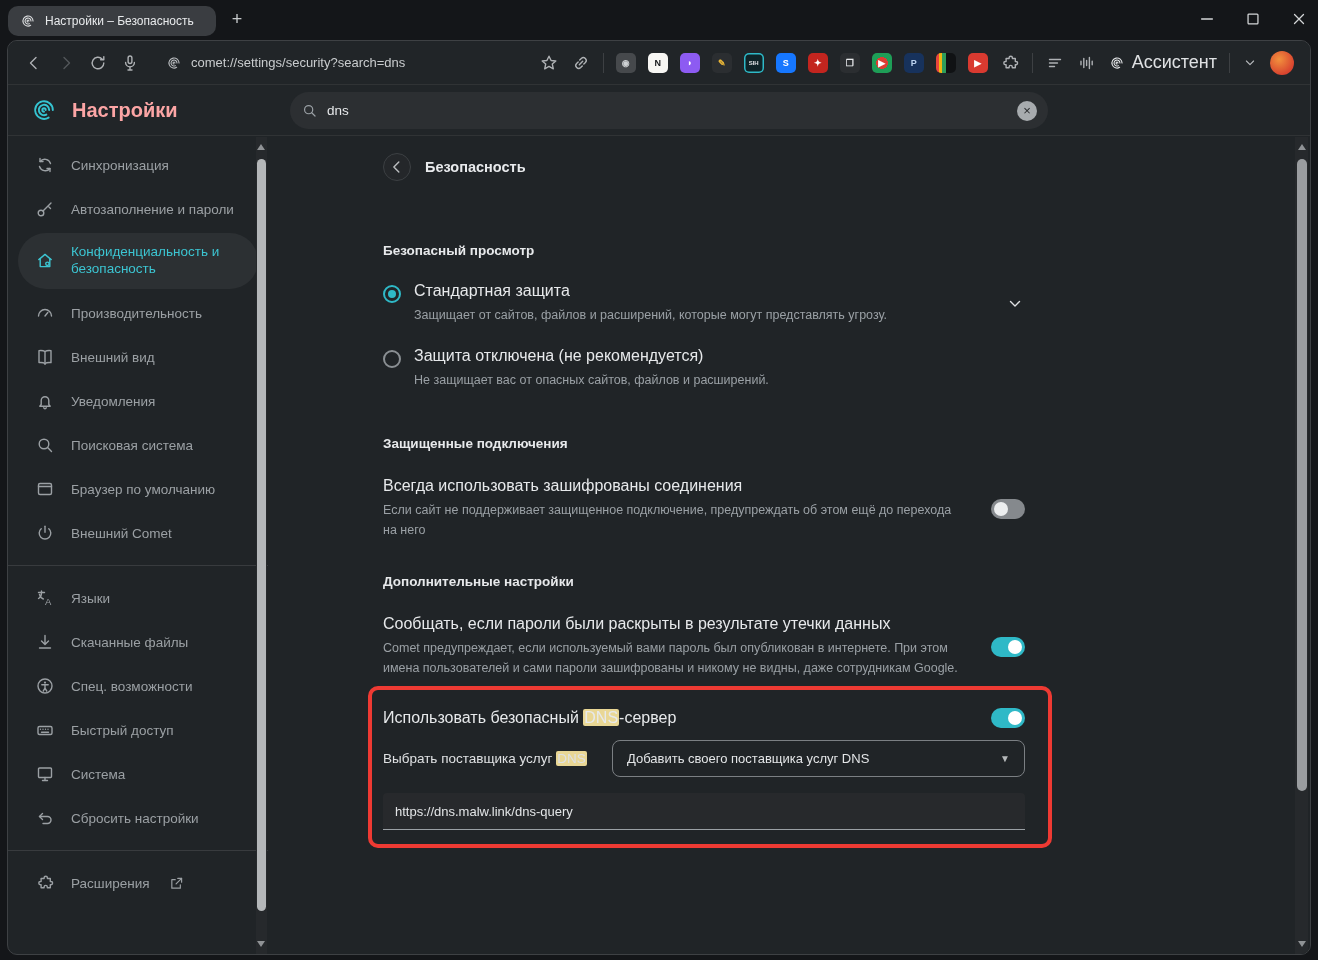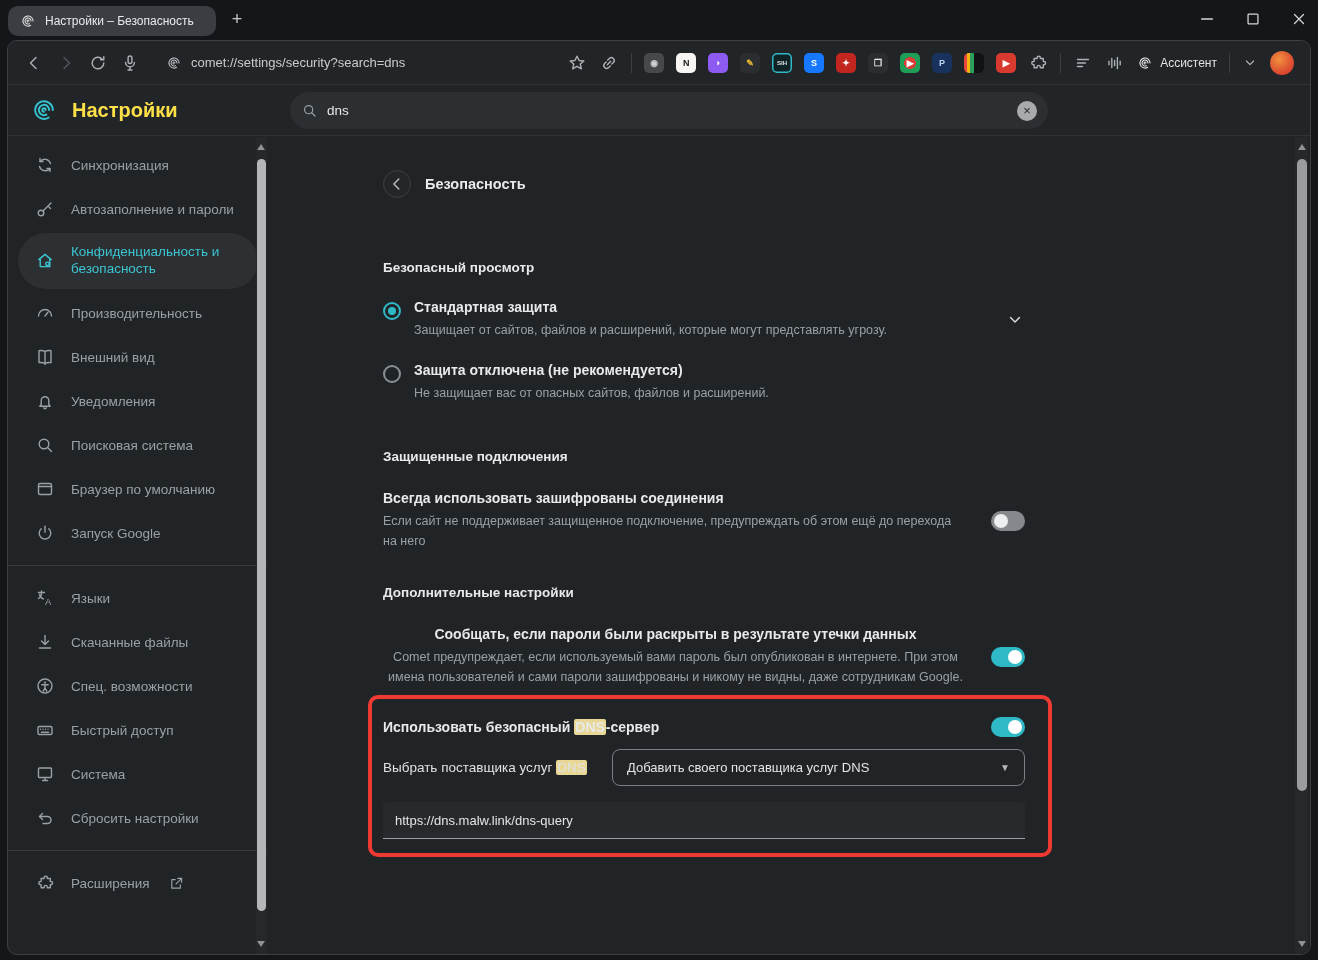--- a/index.html
+++ b/index.html
@@ -20,29 +20,29 @@
   
   .toolbar { height:44px; display:flex; align-items:center; padding:0 16px; gap:12px; background:#212528; border-bottom:1px solid #303335; }
   .tbi { width:20px; height:20px; color:#aeb1b4; flex:none; }
   .tbi.dim { color:#53575a; }
   .url-wrap { display:flex; align-items:center; gap:9px; margin-left:14px; flex:1; min-width:0; }
   .url-fav { width:16px; height:16px; color:#b7babd; flex:none; }
   .url-text { color:#c9ccce; font-size:13px; white-space:nowrap; }
   .right-cluster { display:flex; align-items:center; gap:12px; flex:none; }
   .vdiv { width:1px; height:20px; background:#3d4043; flex:none; }
   .ext { width:20px; height:20px; border-radius:5px; display:flex; align-items:center; justify-content:center; font-size:9px; font-weight:bold; flex:none; overflow:hidden; }
-  .assistant { display:flex; align-items:center; gap:7px; color:#dfe1e3; font-size:12px; }
+  .assistant { display:flex; align-items:center; gap:7px; color:#dfe1e3; font-size:18px; }
   .assistant .aicon { width:16px; height:16px; color:#e2e4e6; }
   .chev16 { width:16px; height:16px; color:#b6b9bc; }
   .avatar { width:24px; height:24px; border-radius:50%; background:radial-gradient(circle at 38% 35%, #f2913d, #d8432f 72%); flex:none; }
 
   
   .set-header { height:51px; display:flex; align-items:center; padding:0 22px; background:#212528; border-bottom:1px solid #303335; position:relative; }
   .logo { width:28px; height:28px; color:#35c3d1; flex:none; }
-  .set-title { margin-left:14px; color:#fde047; font-size:20px; font-weight:600; }
+  .set-title { margin-left:14px; color:#fca5a5; font-size:20px; font-weight:600; }
   .search-box { position:absolute; left:282px; top:7px; width:758px; height:37px; background:#2c2f32; border-radius:19px; display:flex; align-items:center; padding:0 11px; gap:9px; }
   .search-box .mag { width:17px; height:17px; color:#9aa0a5; flex:none; }
   .search-input { flex:1; background:transparent; border:none; outline:none; color:#e6e8ea; font-size:13.5px; font-family:inherit; }
   .clear-btn { width:20px; height:20px; border-radius:50%; background:#a7abae; color:#26282a; font-size:13px; line-height:19px; text-align:center; flex:none; }
 
   
   .page { position:absolute; top:96px; bottom:0; left:0; right:0; display:flex; }
 
   
   .sidebar { width:260px; flex:none; position:relative; padding-top:6px; }
@@ -54,44 +54,44 @@
   .ext-link { width:17px; height:17px; margin-left:2px; }
   .side-divider { height:1px; background:#383b3e; margin:10px 0; }
   .sb-scroll { position:absolute; right:1px; top:0; bottom:0; width:11px; background:#26292c; }
   .sb-thumb { position:absolute; left:1px; width:9px; border-radius:5px; background:#b4b7b9; top:22px; height:752px; }
 
   .tri-up { width:0; height:0; border-left:4px solid transparent; border-right:4px solid transparent; border-bottom:6px solid #8f9295; position:absolute; left:1px; top:7px; }
   .tri-down { width:0; height:0; border-left:4px solid transparent; border-right:4px solid transparent; border-top:6px solid #8f9295; position:absolute; left:1px; bottom:7px; }
 
   
   .main { flex:1; position:relative; background:#202427; }
-  .content-col { position:absolute; left:115px; top:17px; width:642px; }
+  .content-col { position:absolute; left:115px; top:0; width:642px; }
   .page-head { margin-top:16px; display:flex; align-items:center; gap:14px; }
   .back-btn { width:28px; height:28px; border-radius:50%; border:1px solid #3c4043; background:#24272a; color:#b9bcbe; display:flex; align-items:center; justify-content:center; }
   .back-btn svg { width:18px; height:18px; }
   .page-title { color:#e8eaec; font-size:14.5px; font-weight:700; }
   .sec-heading { color:#e7e9eb; font-size:13.5px; font-weight:700; }
   .sec-heading.sb { margin-top:62px; }
   .sec-heading.sc { margin-top:46px; }
   .sec-heading.adv { margin-top:34px; }
 
   .radio-row { display:flex; gap:13px; align-items:flex-start; }
   .radio-row.r1 { margin-top:24px; }
   .radio-row.r2 { margin-top:22px; }
   .radio { width:18px; height:18px; border-radius:50%; border:2px solid #8a8f93; position:relative; flex:none; margin-top:3px; }
   .radio.sel { border-color:#2fb9c7; }
   .radio.sel::after { content:""; position:absolute; left:3px; top:3px; width:8px; height:8px; border-radius:50%; background:#2fb9c7; }
   .row-text { max-width:585px; }
-  .row-title { color:#e7e9eb; font-size:14px; font-weight:700; }
+  .row-title { color:#e7e9eb; font-size:16px; font-weight:400; }
   .row-desc { color:#9aa0a5; font-size:12.5px; line-height:20px; margin-top:5px; }
   .expand { width:20px; height:20px; color:#dfe1e3; margin-left:auto; align-self:center; flex:none; }
 
   .toggle-row { display:flex; align-items:center; }
   .toggle-row.https { margin-top:26px; }
-  .toggle-row.leak { margin-top:26px;text-align:center; }
+  .toggle-row.leak { margin-top:26px; }
   .toggle { width:34px; height:20px; border-radius:10px; position:relative; margin-left:auto; flex:none; }
   .toggle.on { background:#2fb9c7; }
   .toggle.on::after { content:""; position:absolute; right:3px; top:3px; width:14px; height:14px; border-radius:50%; background:#ffffff; }
   .toggle.off { background:#85898d; }
   .toggle.off::after { content:""; position:absolute; left:3px; top:3px; width:14px; height:14px; border-radius:50%; background:#eceeef; }
 
   .hl { background:#e9d795; border-radius:2px; padding:0 1px; }
 
   .red-box { margin-top:8px; margin-left:-15px; width:684px; border:4px solid #ee3a33; border-radius:10px; padding:18px 23px 14px 11px; }
   .provider-row { margin-top:12px; display:flex; align-items:center;gap:20px; }
@@ -339,21 +339,21 @@
             </span>
             <span class="slabel">Браузер по умолчанию</span>
           </div>
           <div class="side-item">
             <span class="sicon">
               <svg viewBox="0 0 20 20" fill="none" stroke="currentColor" stroke-width="1.4" stroke-linecap="round" stroke-linejoin="round">
                 <path d="M10 3.2v6"></path>
                 <path d="M6.2 5.8a5.8 5.8 0 1 0 7.6 0"></path>
               </svg>
             </span>
-            <span class="slabel">Запуск Google</span>
+            <span class="slabel">Внешний Comet</span>
           </div>
           <div class="side-divider"></div>
           <div class="side-item">
             <span class="sicon">
               <svg viewBox="0 0 20 20" fill="none" stroke="currentColor" stroke-width="1.4" stroke-linecap="round" stroke-linejoin="round">
                 <path d="M3.5 4.5h6M6.5 3v1.5c0 3-1.3 5-3 6"></path>
                 <path d="M4.5 6.5c.6 2.3 2 3.8 3.8 4.5"></path>
                 <text x="13.2" y="17" font-size="9.5" text-anchor="middle" fill="currentColor" stroke="none">A</text>
               </svg>
             </span>

